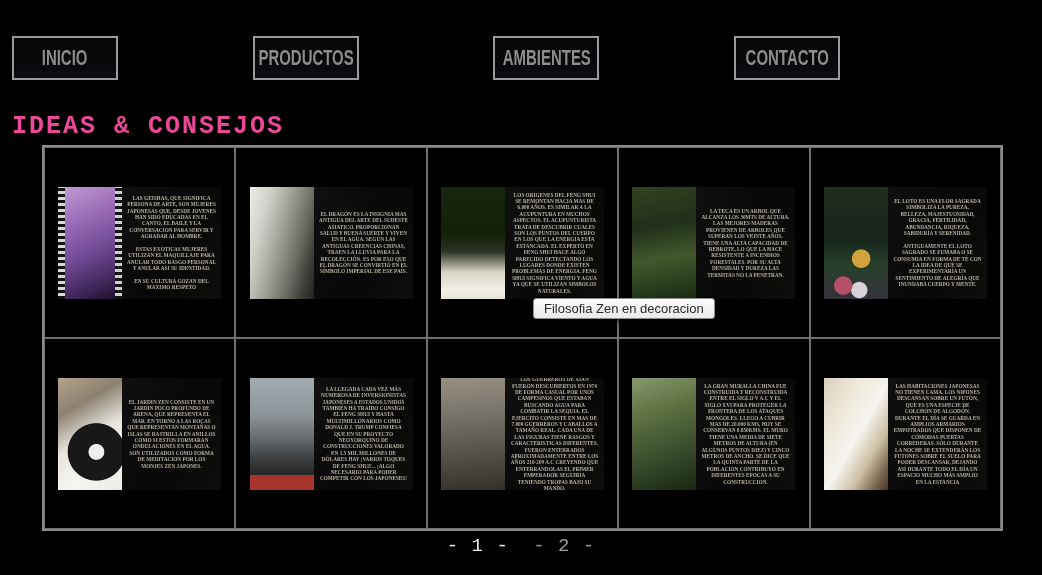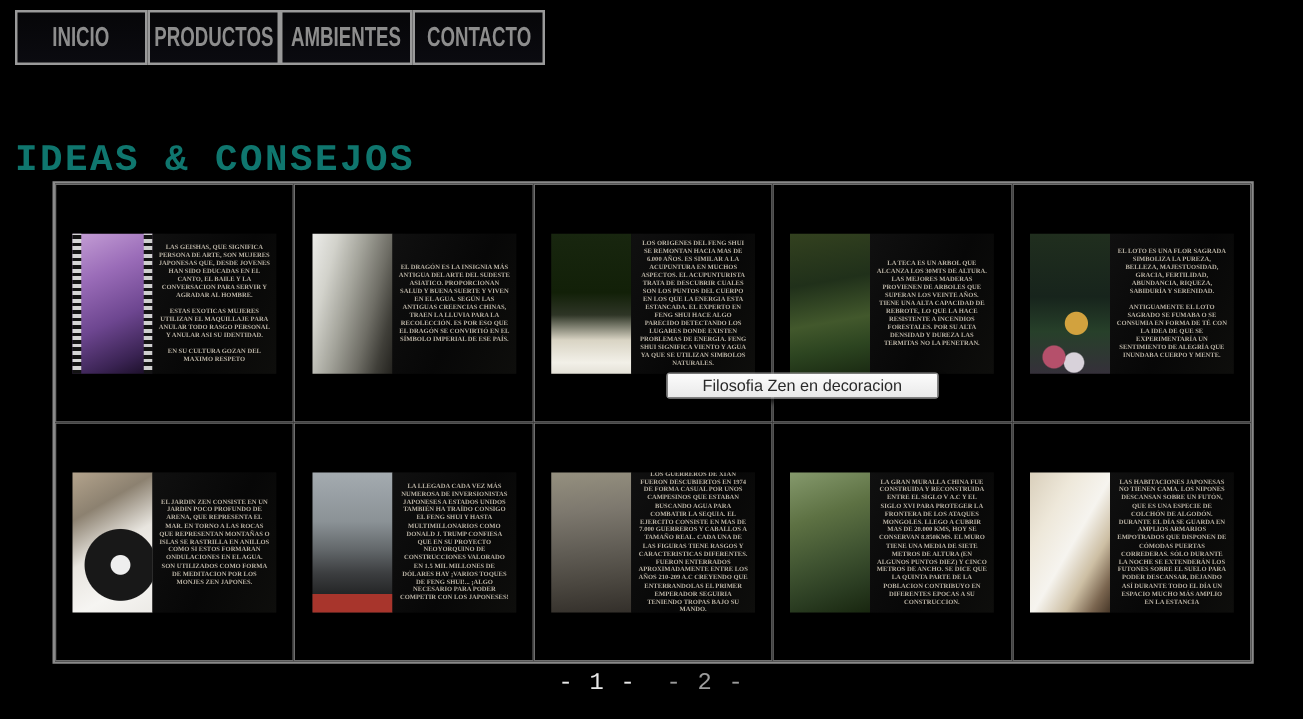--- a/index.html
+++ b/index.html
@@ -2,38 +2,38 @@
 <html><head>
 <meta charset="utf-8">
 <style>
   html,body{margin:0;padding:0;}
   body{
     width:1042px;height:575px;position:relative;overflow:hidden;
     background:#000;font-family:"Liberation Sans",sans-serif;
   }
   
   .nav{
-    position:absolute;top:8px;left:12px;width:828px;height:44px;
-    display:flex;
+    position:absolute;top:36px;left:12px;width:828px;height:44px;
+    display:flex;justify-content:space-between;
   }
   .nav-btn{
     width:106px;height:44px;box-sizing:border-box;
     border:2px solid #9a9a9a;background:linear-gradient(180deg,#060608,#0b0b10);
     display:flex;align-items:center;justify-content:center;cursor:pointer;
   }
   .nav-btn span{
     color:#8d8d8d;font-size:22px;font-weight:bold;white-space:nowrap;
     transform:scaleX(.68);letter-spacing:0px;
     font-family:"Liberation Sans",sans-serif;
   }
   
   .page-title{
     position:absolute;top:112px;left:12px;
-    color:#0f766e;font-family:"Liberation Mono",monospace;
-    font-size:30px;font-weight:bold;letter-spacing:2px;white-space:nowrap;
+    color:#ec4899;font-family:"Liberation Mono",monospace;
+    font-size:25px;font-weight:bold;letter-spacing:2px;white-space:nowrap;
   }
   
   .grid{
     position:absolute;top:145px;left:42px;width:957px;height:382px;
     border:2px solid #8a8a8a;
     display:grid;grid-template-columns:repeat(5,1fr);grid-template-rows:1fr 1fr;
   }
   .cell{
     border:1px solid #6f6f6f;box-sizing:border-box;
     display:flex;align-items:center;justify-content:center;
@@ -75,21 +75,21 @@
     linear-gradient(180deg,#a4abb0 0%,#8b9296 35%,#63686b 55%,#3c3e40 72%,#242526 87%,#1b1b1c 100%);}
   .photo-xian{background:linear-gradient(175deg,#95907f 0%,#7d786e 28%,#615d55 55%,#4a463f 78%,#332f2a 100%);}
   .photo-muralla{background:linear-gradient(160deg,#85996c 0%,#5d7143 32%,#415532 58%,#2b3d22 80%,#18260f 100%);}
   .photo-futon{background:linear-gradient(120deg,#d9cfbb 0%,#eee8da 28%,#f6f4ef 52%,#cdbfa4 72%,#7b6650 88%,#473728 100%);}
   
   .tooltip{
     position:absolute;left:533px;top:298px;z-index:5;
     background:linear-gradient(180deg,#fcfcfc,#e9e9e9);
     border:1px solid #8d8d8d;border-radius:3px;
     box-shadow:2px 3px 4px rgba(0,0,0,.65);
-    padding:2px 28px;color:#2a2a2a;font-size:13px;white-space:nowrap;
+    padding:2px 10px;color:#2a2a2a;font-size:13px;white-space:nowrap;
     font-family:"Liberation Sans",sans-serif;
   }
   
   .pagination{
     position:absolute;top:535px;left:0;width:100%;text-align:center;
     font-family:"Liberation Mono",monospace;font-size:19px;letter-spacing:1px;
   }
   .page-link{display:inline-block;margin:0 6px;cursor:pointer;}
   .page-current{color:#e8e8e8;}
   .page-other{color:#9b9b9b;}

